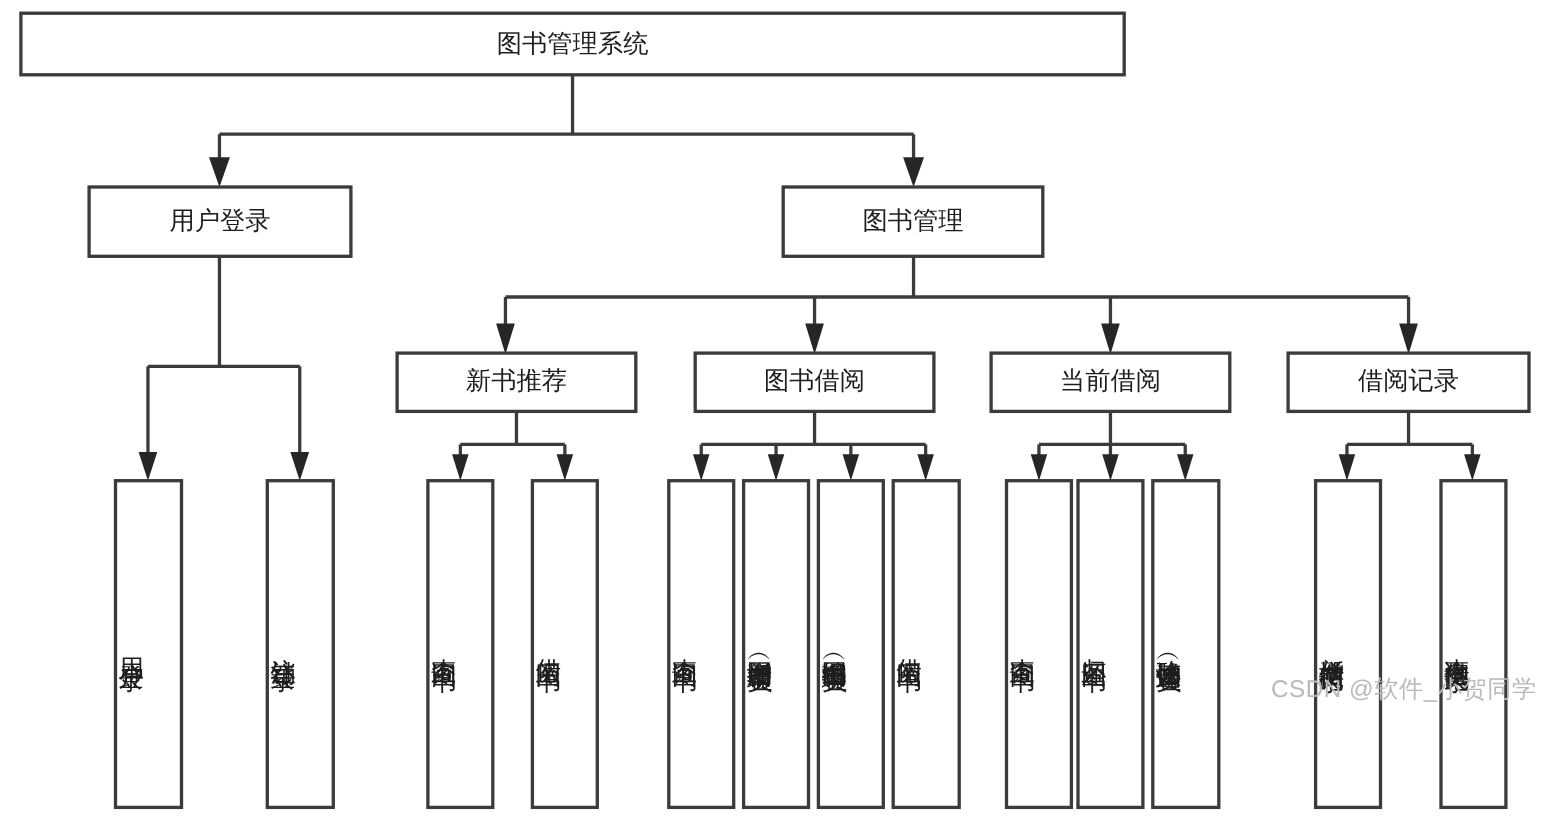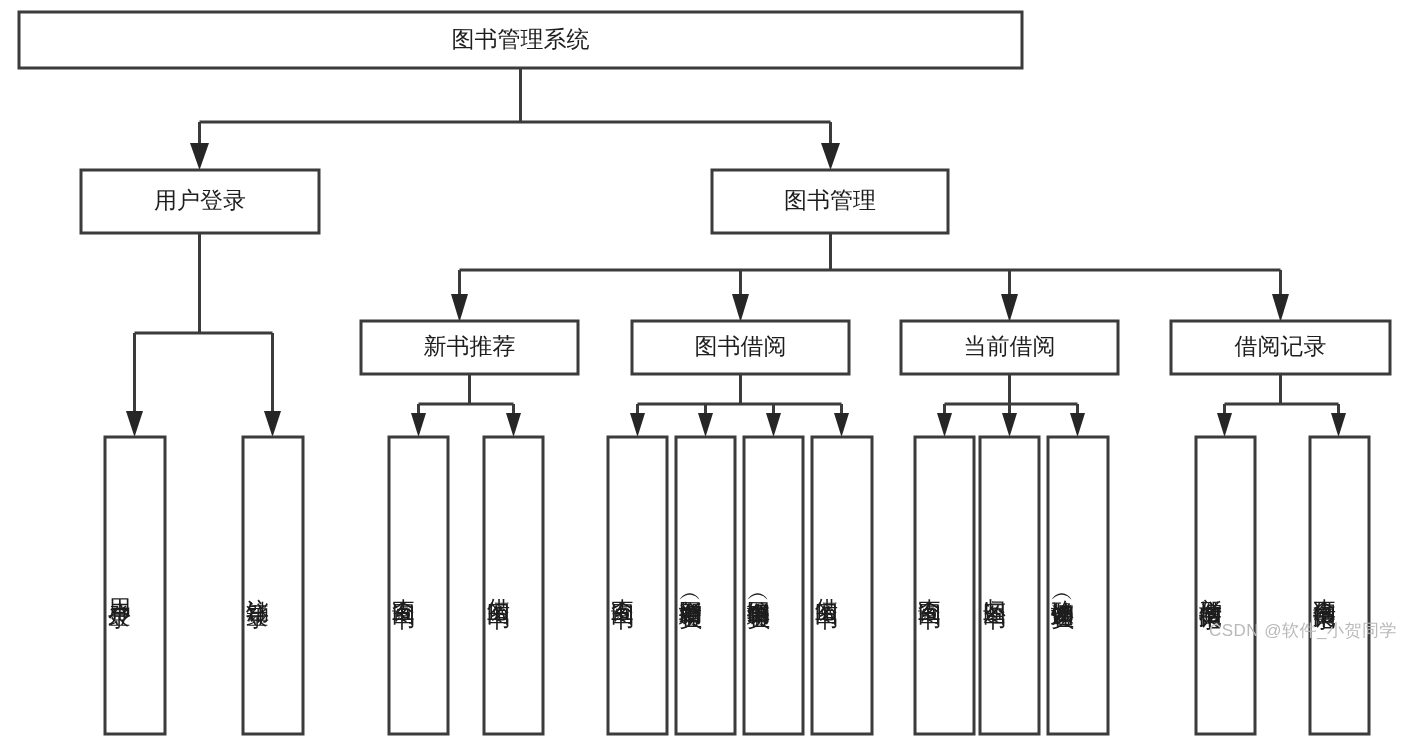--- a/index.html
+++ b/index.html
@@ -50,21 +50,21 @@
     font-family: "Liberation Sans", "DejaVu Sans", sans-serif;
     font-size: 23px;
     text-anchor: middle;
     dominant-baseline: middle;
   }
   .watermark {
     position: absolute;
     right: 8px;
     bottom: 6px;
     font-family: "Liberation Sans", "DejaVu Sans", sans-serif;
-    font-size: 17px;
+    font-size: 22px;
     color: #b9b9b9;
     letter-spacing: 0.5px;
     white-space: nowrap;
     pointer-events: none;
   }
 </style>
 </head>
 <body>
 
 <div id="diagram-root">

